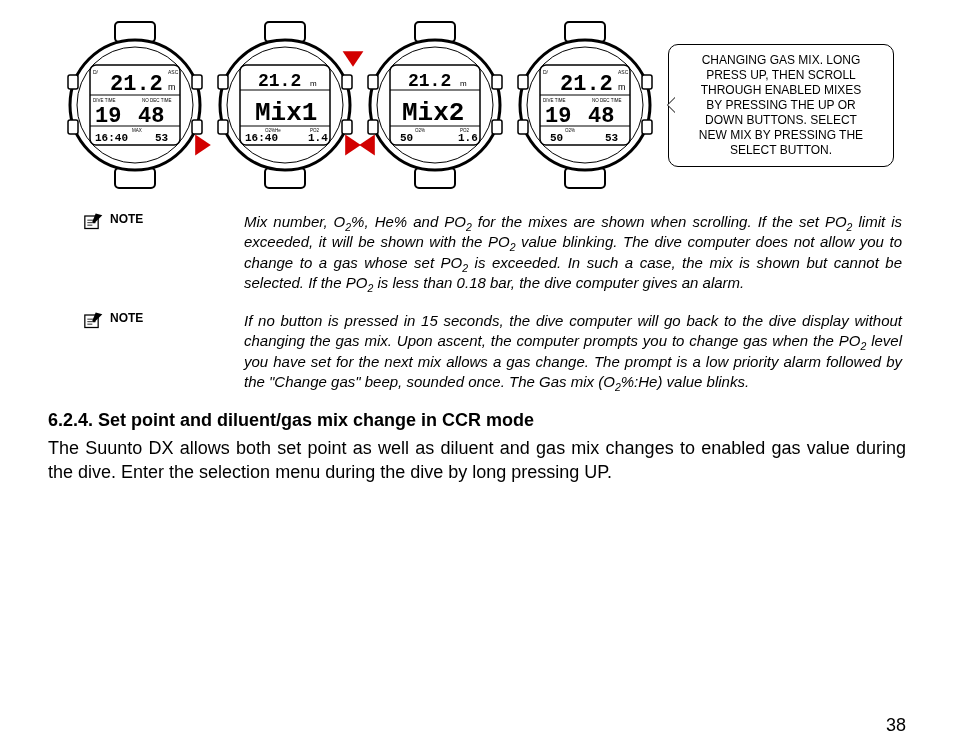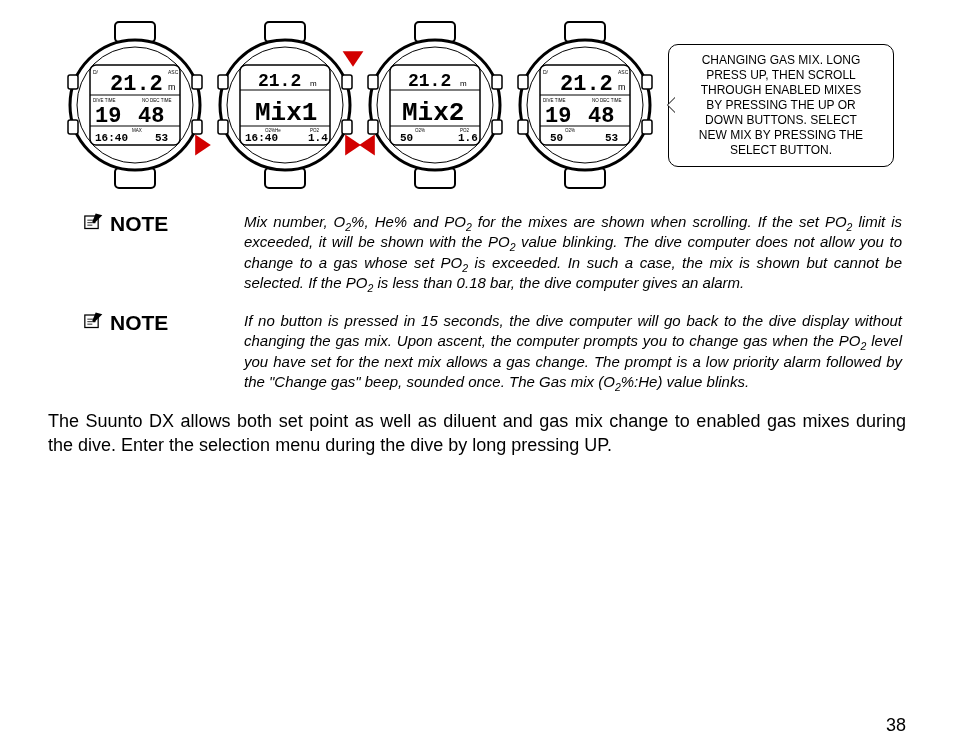--- a/index.html
+++ b/index.html
@@ -5,21 +5,21 @@
   html,body{margin:0;padding:0;background:#fff;font-family:Arial,Helvetica,sans-serif;color:#000}
   .page{width:954px;height:756px;box-sizing:border-box;padding:20px 48px 24px 48px;position:relative}
   .illus{display:flex;align-items:center;justify-content:flex-start;margin-bottom:22px;padding-left:12px}
   .watch{width:150px;height:170px;position:relative;flex:0 0 auto}
   .watch svg{width:100%;height:100%}
   .callout{width:180px;border:1px solid #000;border-radius:10px;padding:8px 22px;text-align:center;font-size:12px;line-height:1.25;margin-left:8px;flex:0 0 auto;position:relative}
   .callout:before{content:"";position:absolute;left:-10px;top:50%;margin-top:-8px;border:8px solid transparent;border-right-color:#000}
   .callout:after{content:"";position:absolute;left:-8px;top:50%;margin-top:-7px;border:7px solid transparent;border-right-color:#fff}
   .notes{margin-left:36px;margin-right:4px}
   .note-row{display:flex;margin-bottom:18px}
-  .note-label{flex:0 0 160px;font-weight:bold;font-size:21px;display:flex;align-items:flex-start}
+  .note-label{flex:0 0 160px;font-weight:bold;font-size:12px;display:flex;align-items:flex-start}
   .note-label svg{width:20px;height:18px;margin-right:6px;flex:0 0 auto}
   .note-body{flex:1;font-style:italic;font-size:15px;line-height:1.35;text-align:justify}
   .note-body sub{font-size:0.7em;line-height:0}
   .section-heading{font-weight:bold;font-size:18px;margin:10px 0 6px 0}
   .section-body{font-size:18px;line-height:1.32;text-align:justify}
   .pageno{position:absolute;right:48px;bottom:20px;font-size:18px}
   .lcd{font-family:"Courier New",monospace;font-weight:bold;fill:#000}
   .tiny{font-family:Arial,Helvetica,sans-serif;fill:#000}
   .arrow-in{position:absolute}
 </style>
@@ -177,16 +177,17 @@
           <line x1="4" y1="12" x2="14" y2="12" stroke="#000"></line>
           <line x1="4" y1="15" x2="10" y2="15" stroke="#000"></line>
           <polygon points="14,1 22,3 12,13 10,11" fill="#000"></polygon>
         </svg>
         <span>NOTE</span>
       </div>
       <div class="note-body">If no button is pressed in 15 seconds, the dive computer will go back to the dive display without changing the gas mix. Upon ascent, the computer prompts you to change gas when the PO<sub>2</sub> level you have set for the next mix allows a gas change. The prompt is a low priority alarm followed by the "Change gas" beep, sounded once. The Gas mix (O<sub>2</sub>%:He) value blinks.</div>
     </div>
   </div>
 
-  <div class="section-body">The Suunto DX allows both set point as well as diluent and gas mix change to enabled gas mixes during the dive. Enter the selection menu during the dive by long pressing UP.</div>
+  <div class="section-heading">6.2.4. Set point and diluent/gas mix change in CCR mode</div>
+  <div class="section-body">The Suunto DX allows both set point as well as diluent and gas mix changes to enabled gas value during the dive. Enter the selection menu during the dive by long pressing UP.</div>
 
   <div class="pageno">38</div>
 </div>
 
 </body></html>

